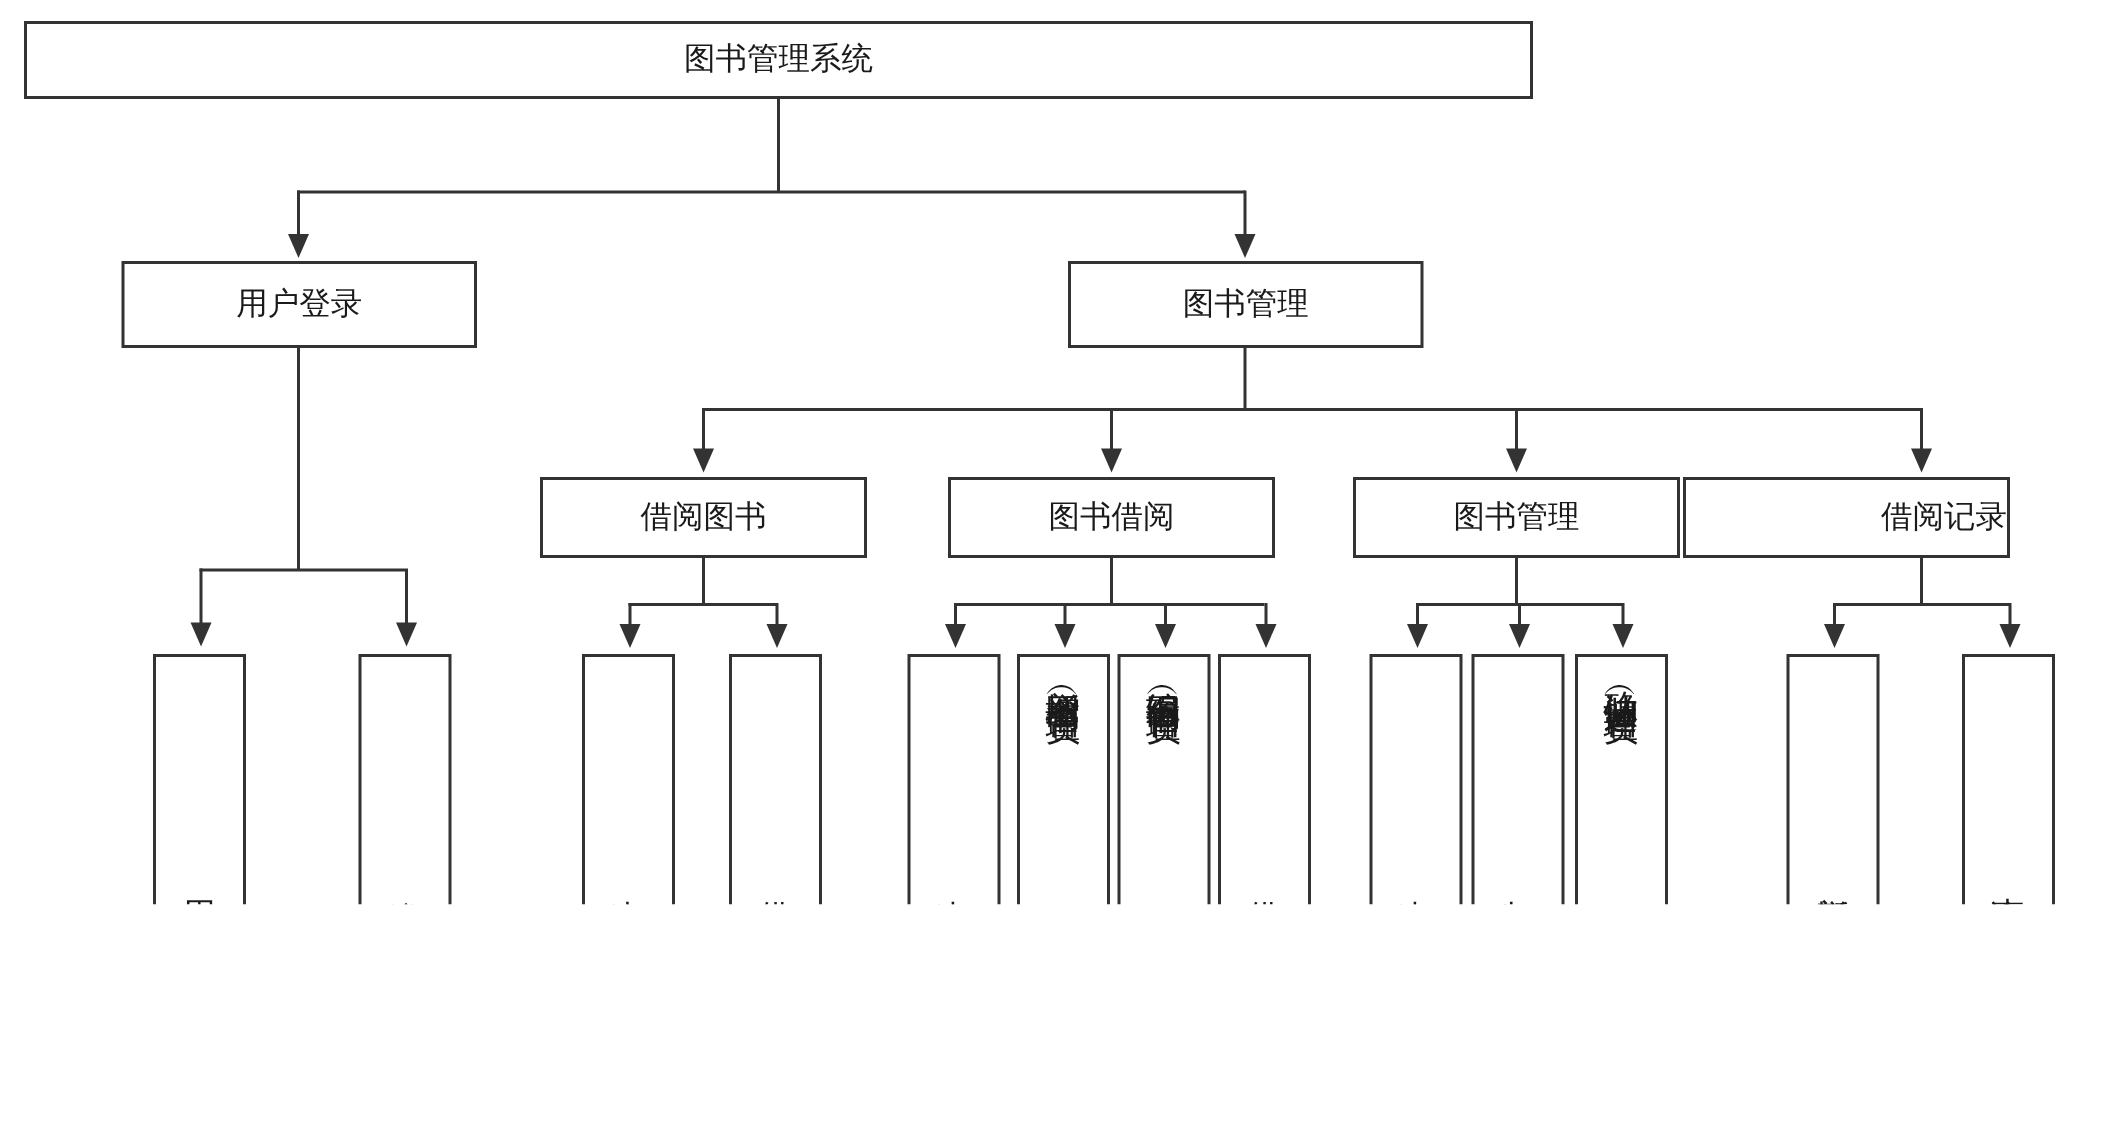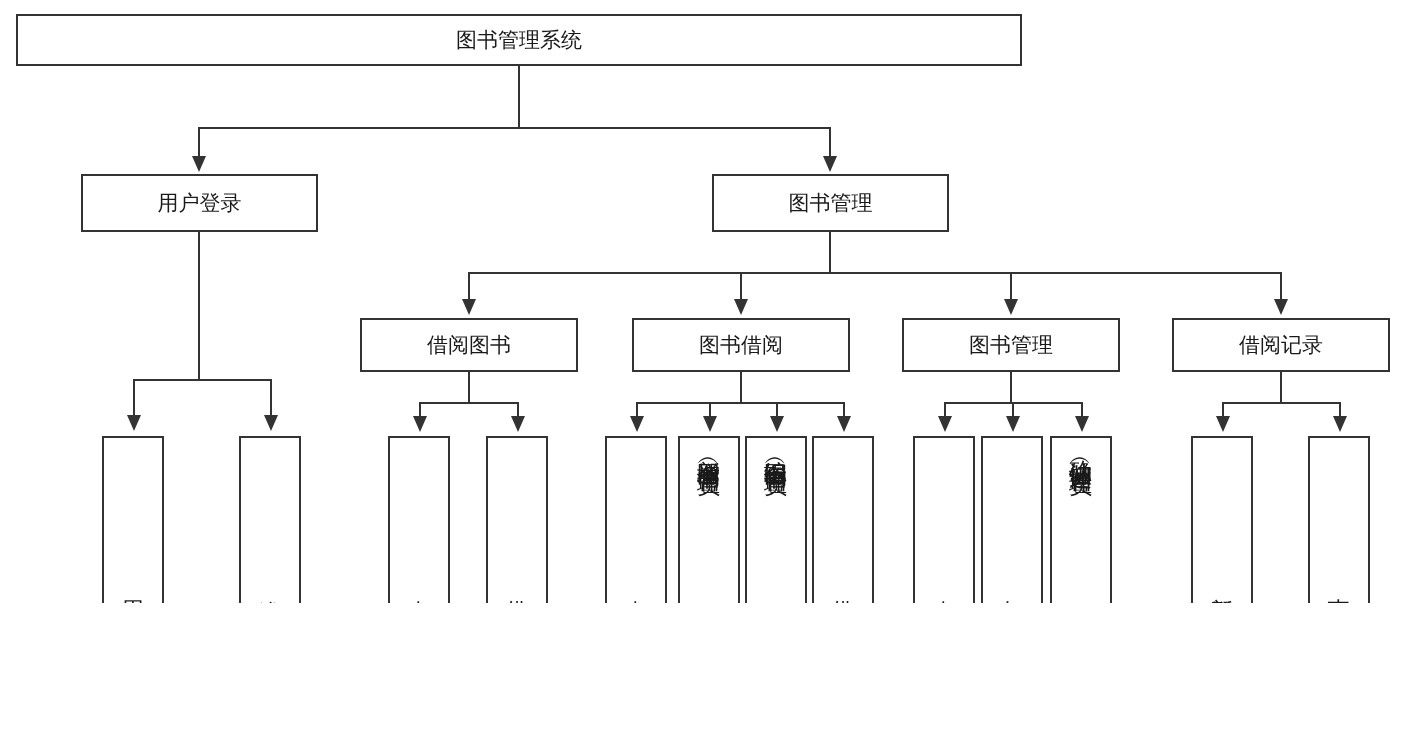--- a/index.html
+++ b/index.html
@@ -124,21 +124,21 @@
 
   <div class="node h-node" style="left:360px;top:318px;width:218px;height:54px;">
     <span class="lbl">借阅图书</span>
   </div>
   <div class="node h-node" style="left:632px;top:318px;width:218px;height:54px;align-items:center;">
     <span class="lbl">图书借阅</span>
   </div>
   <div class="node h-node" style="left:902px;top:318px;width:218px;height:54px;">
     <span class="lbl">图书管理</span>
   </div>
-  <div class="node h-node" style="left:1172px;top:318px;width:218px;height:54px;">
+  <div class="node h-node" style="left:1122px;top:318px;width:218px;height:54px;justify-content:flex-end;">
     <span class="lbl">借阅记录</span>
   </div>
 
   <div class="line vline" style="left:468px;top:372px;height:31px;"></div>
   <div class="line hline" style="left:419px;top:402px;width:99px;"></div>
   <div class="line vline" style="left:419px;top:402px;height:16px;"></div>
   <div class="arrow" style="left:413px;top:416px;"></div>
   <div class="line vline" style="left:517px;top:402px;height:16px;"></div>
   <div class="arrow" style="left:511px;top:416px;"></div>
 

